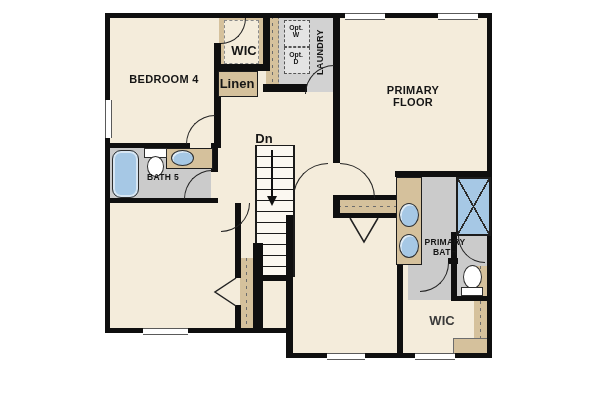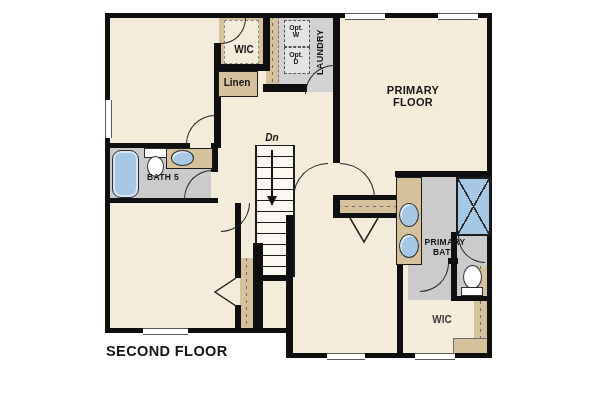--- a/index.html
+++ b/index.html
@@ -7,21 +7,21 @@
          font-family:"Liberation Sans",sans-serif;}
   .abs{position:absolute;}
   .floor{background:#f4ecdb;}
   .wall{background:#0f0f0f;}
   .tile{background:#cbcbcb;}
   .tan{background:#d5c19c;}
   .label{position:absolute;font-weight:bold;color:#151515;text-align:center;line-height:1.12;
          letter-spacing:.3px;}
   .lg{font-size:11px;}
   .md{font-size:8.5px;}
-  .sm{font-size:10px;font-weight:bold;letter-spacing:0;}
+  .sm{font-size:13px;font-weight:bold;letter-spacing:0;}
   .xs{font-size:6.8px;line-height:1.1;letter-spacing:0;}
   .title{font-size:14.5px;letter-spacing:.4px;text-align:left;}
   .vshelf{background-color:#d5c19c;background-image:repeating-linear-gradient(to bottom,#6c6c6c 0 3px,transparent 3px 7px);
           background-size:1px 100%;background-repeat:no-repeat;background-position:50% 0;}
   .hshelf{background-color:#d5c19c;background-image:repeating-linear-gradient(to right,#6c6c6c 0 3px,transparent 3px 7px);
           background-size:100% 1px;background-repeat:no-repeat;background-position:0 50%;}
   .winh{background:#fff;border-top:1px solid #5a5a5a;border-bottom:1px solid #5a5a5a;}
   .winv{background:#fff;border-left:1px solid #5a5a5a;border-right:1px solid #5a5a5a;}
   .arc{border:0 solid #222;}
   .arc.tl{border-top-width:1.4px;border-left-width:1.4px;border-top-left-radius:100%;}
@@ -131,31 +131,31 @@
   <div class="abs arc bl" style="left:458px;top:236px;width:26px;height:26px;"></div>
   <div class="abs arc br" style="left:420px;top:263px;width:28px;height:28px;"></div>
 
   <svg class="abs" style="left:348px;top:216px;" width="32" height="30" viewBox="0 0 32 30">
     <polyline points="2,2 16,26 30,2" fill="#f4ecdb" stroke="#222" stroke-width="1.5"></polyline>
   </svg>
   <svg class="abs" style="left:212px;top:276px;" width="26" height="32" viewBox="0 0 26 32">
     <polyline points="24,2 3,16 24,30" fill="#f4ecdb" stroke="#222" stroke-width="1.5"></polyline>
   </svg>
 
+  <div class="label lg" style="left:114px;top:73px;width:100px;">BEDROOM 4</div>
   <div class="label sm" style="left:226px;top:44px;width:36px;">WIC</div>
   <div class="label sm" style="left:218px;top:77px;width:38px;">Linen</div>
   <div class="label xs" style="left:284px;top:24px;width:24px;">
     <span>Opt.</span><br>
     <span>W</span>
   </div>
   <div class="label xs" style="left:284px;top:51px;width:24px;">
     <span>Opt.</span><br>
     <span>D</span>
   </div>
   <div class="label vtext" style="left:290px;top:47px;width:60px;font-size:9px;">LAUNDRY</div>
   <div class="label lg" style="left:373px;top:84px;width:80px;">PRIMARY FLOOR</div>
   <div class="label md" style="left:145px;top:173px;width:36px;">BATH 5</div>
-  <div class="label sm" style="left:256px;top:132px;width:32px;font-style:italic;">Dn</div>
+  <div class="label sm" style="left:248px;top:132px;width:32px;">Dn</div>
   <div class="label md" style="left:417px;top:238px;width:56px;">PRIMARY BATH</div>
   <div class="label sm" style="left:424px;top:314px;width:36px;color:#3a3a3a;">WIC</div>
-  <div class="label title" style="left:106px;top:343px;width:220px;">SECOND FLOOR</div>
 
 </div>
 
 </body></html>

